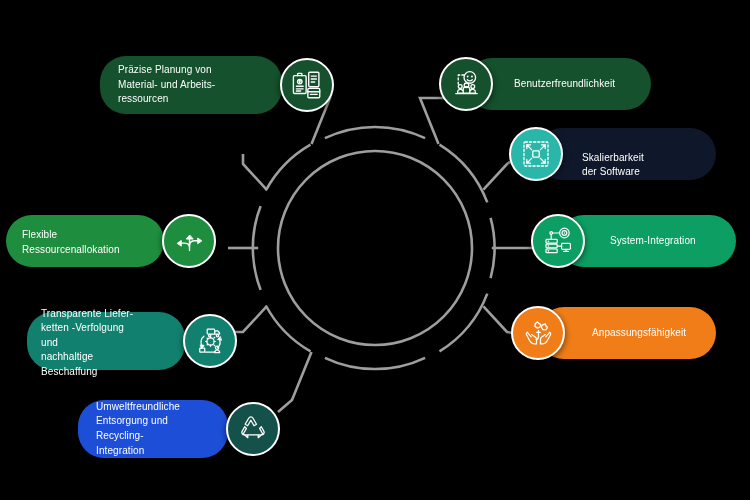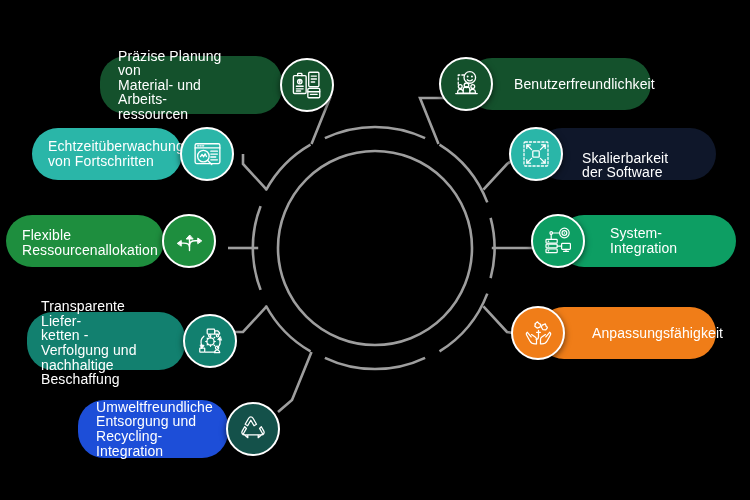--- a/index.html
+++ b/index.html
@@ -11,21 +11,21 @@
   #hub{position:absolute;left:0;top:0;width:750px;height:500px;}
 
   
   .node{position:absolute;display:flex;align-items:center;}
   .pill{
     position:absolute;top:0;height:52px;border-radius:26px;
     display:flex;align-items:center;box-sizing:border-box;
     box-shadow:0 2px 5px rgba(0,0,0,.55);
   }
   .pill .txt{
-    color:#ffffff;font-size:14px;line-height:14.6px;
+    color:#ffffff;font-size:10px;line-height:14.6px;
     letter-spacing:.1px;white-space:pre-line;
   }
   .node.left .pill{right:26px;justify-content:flex-start;}
   .node.right .pill{left:26px;justify-content:flex-start;}
 
   .ic{
     position:absolute;width:54px;height:54px;border-radius:50%;
     border:2.2px solid #ffffff;box-sizing:border-box;
     display:flex;align-items:center;justify-content:center;
     box-shadow:0 2px 6px rgba(0,0,0,.6);z-index:3;
@@ -78,37 +78,20 @@
         <path d="M11.5 14.6v2.8M10.4 15.2h2.2"></path>
         <path d="M7.5 21.5h8M7.5 24.5h8M7.5 27h5"></path>
         <rect x="22" y="5" width="12" height="17" rx="1.3"></rect>
         <path d="M25 9.5h6M25 13h6M25 16.5h4"></path>
         <rect x="21" y="24" width="14" height="11" rx="1.3"></rect>
         <path d="M21 28h14M24 31h8"></path>
       </svg>
     </div>
   </div>
 
-  <div class="node left" style="left:58px; top:128px; width:150px; height:52px;">
-    <div class="pill" style="background:#2ab6a8; width:150px; height:52px; right:26px; padding:0 48px 0 16px;">
-      <span class="txt">Echtzeitüberwachung
-von Fortschritten</span>
-    </div>
-    <div class="ic" style="background:#2ab6a8; right:-26px; top:-1px;">
-      <svg viewBox="0 0 40 40" width="33" height="33" fill="none" stroke="#fff" stroke-width="1.6" stroke-linejoin="round" stroke-linecap="round">
-        <rect x="5" y="7" width="30" height="24" rx="1.8"></rect>
-        <path d="M5 12h30"></path>
-        <path d="M8 9.5h1.4M11 9.5h1.4M14 9.5h1.4"></path>
-        <path d="M24 16h8M24 19.5h8M24 23h6M24 26.5h8"></path>
-        <circle cx="15" cy="22" r="7"></circle>
-        <path d="M11.5 22.5l2-2.5 1.8 2.8 1.8-3.6 1.6 3.3"></path>
-        <path d="M20.2 27.2l5 5"></path>
-      </svg>
-    </div>
-  </div>
 
   <div class="node left" style="left:32px; top:215px; width:158px; height:52px;">
     <div class="pill" style="background:#1e8e3e; width:158px; height:52px; right:26px; padding:4px 48px 0 16px;">
       <span class="txt">Flexible
 Ressourcenallokation</span>
     </div>
     <div class="ic" style="background:#1e8e3e; right:-26px; top:-1px;">
       <svg viewBox="0 0 40 40" width="33" height="33" fill="none" stroke="#fff" stroke-width="1.7" stroke-linejoin="round" stroke-linecap="round">
         <path d="M20 31V17"></path>
         <path d="M20 12.5l-4 4.5h8z" fill="#fff" stroke-width="1.2"></path>

